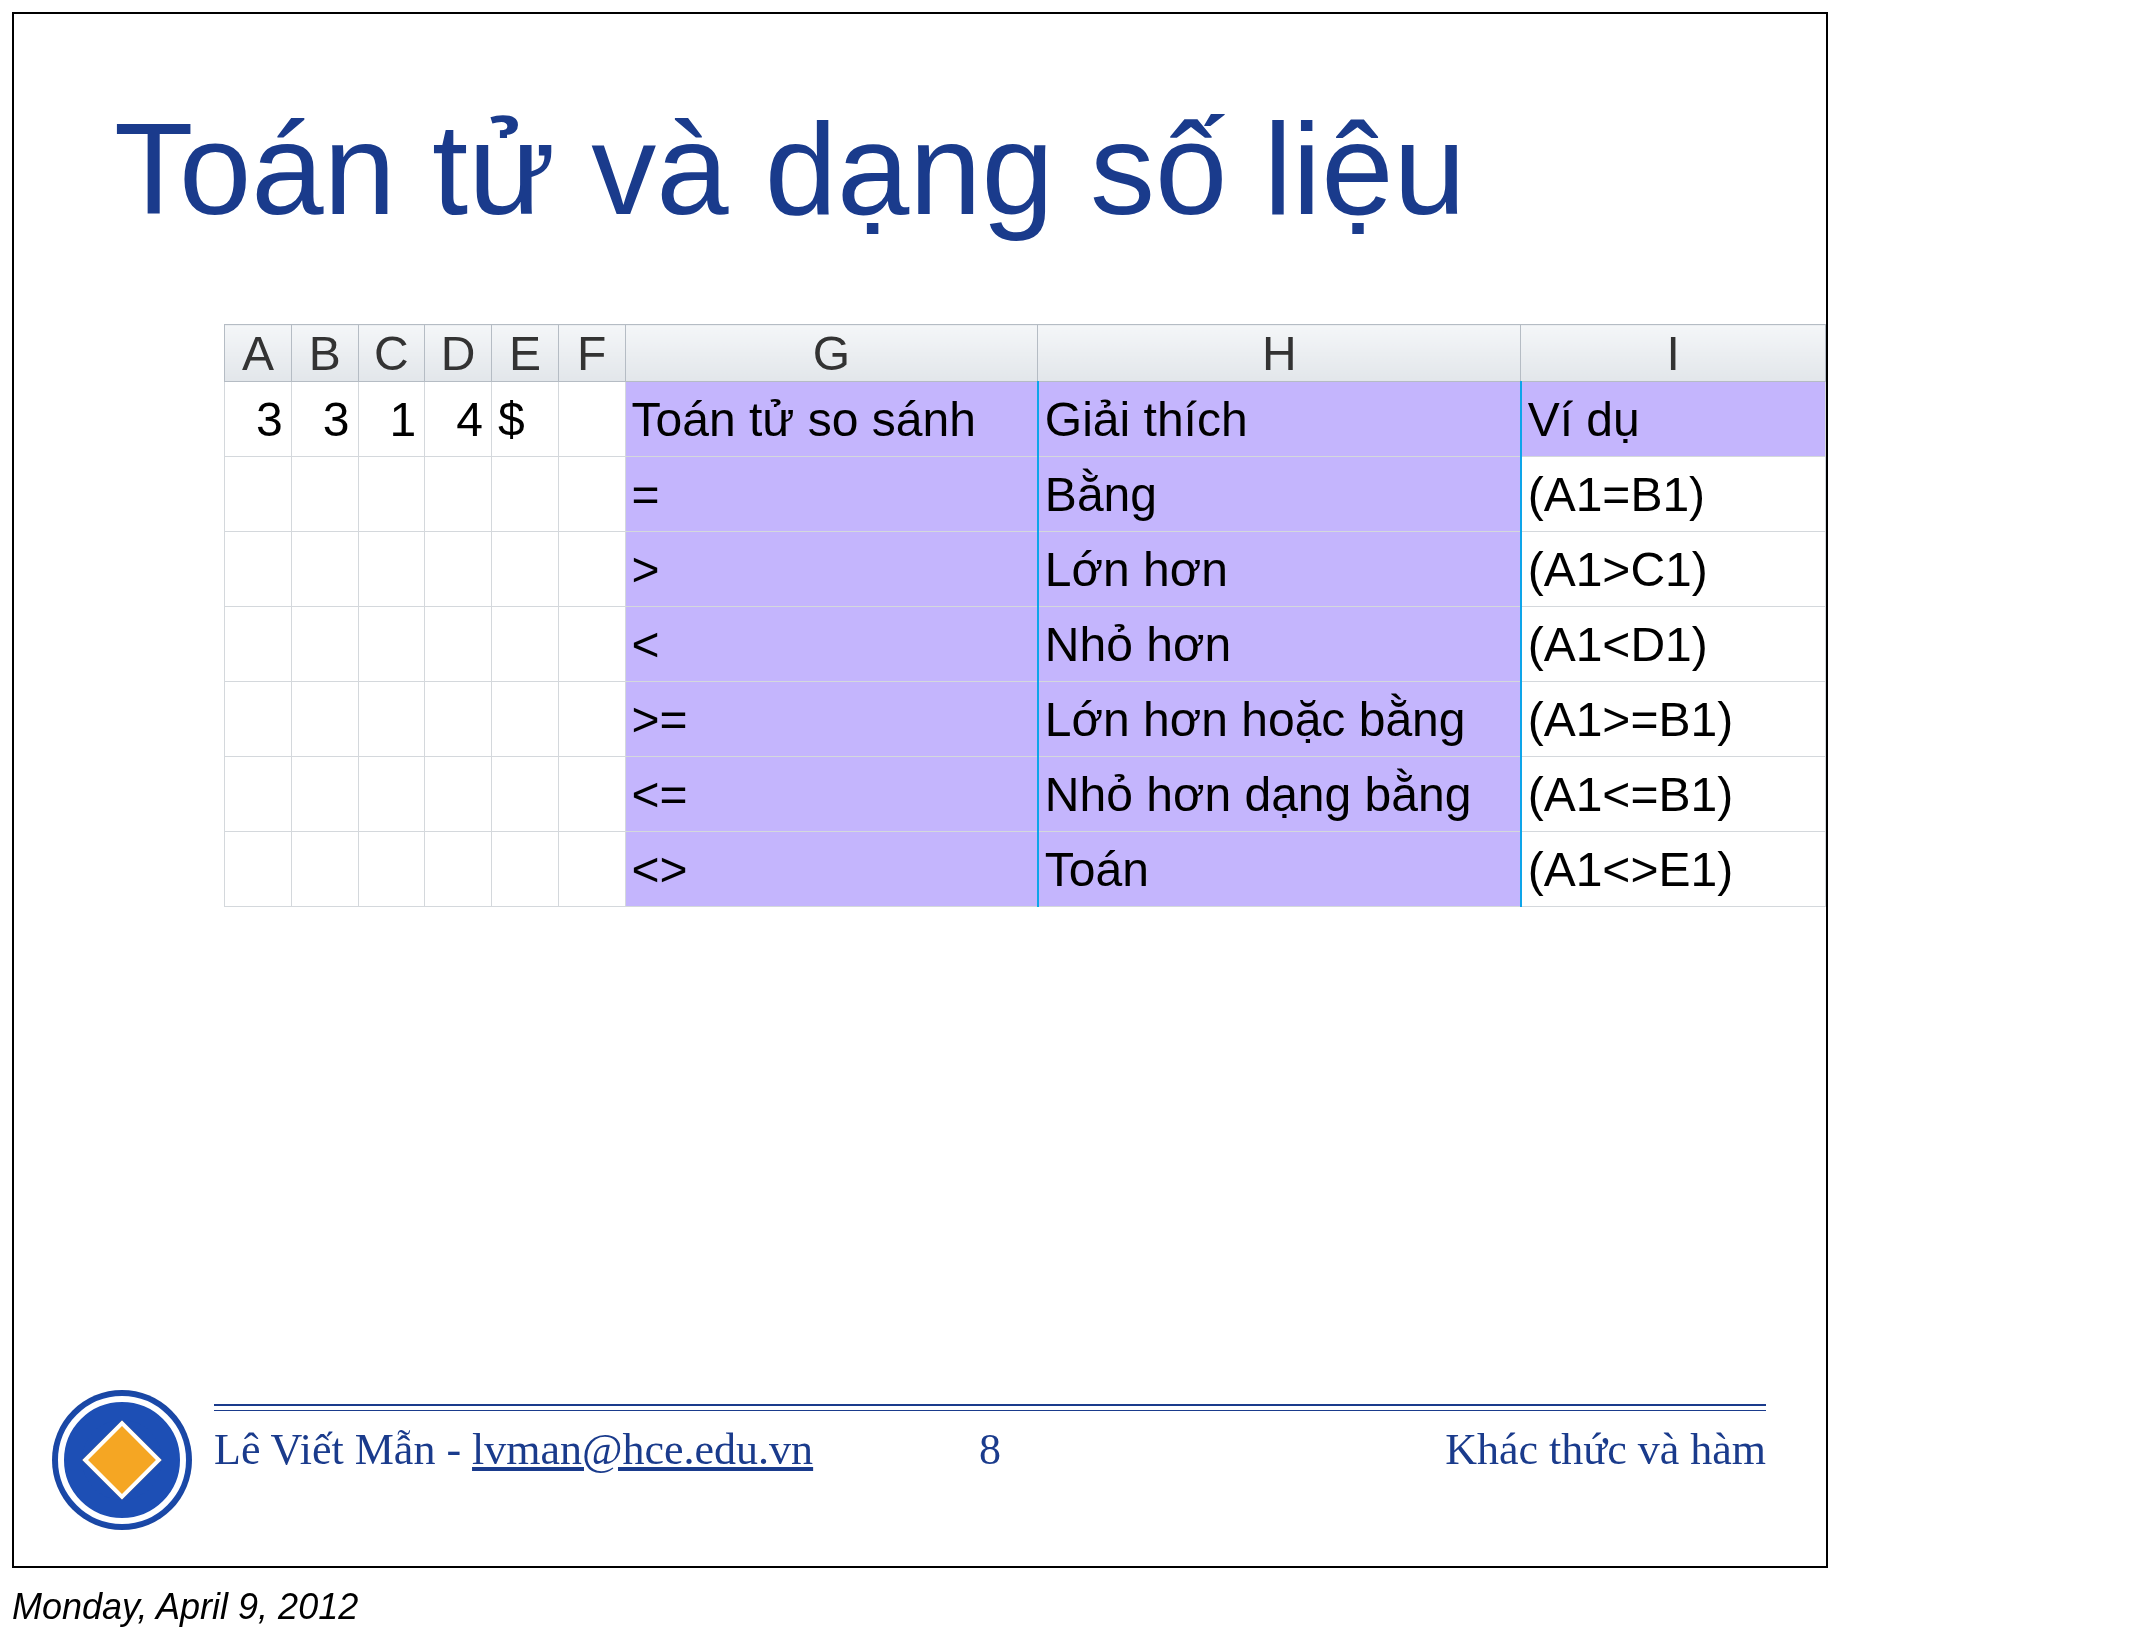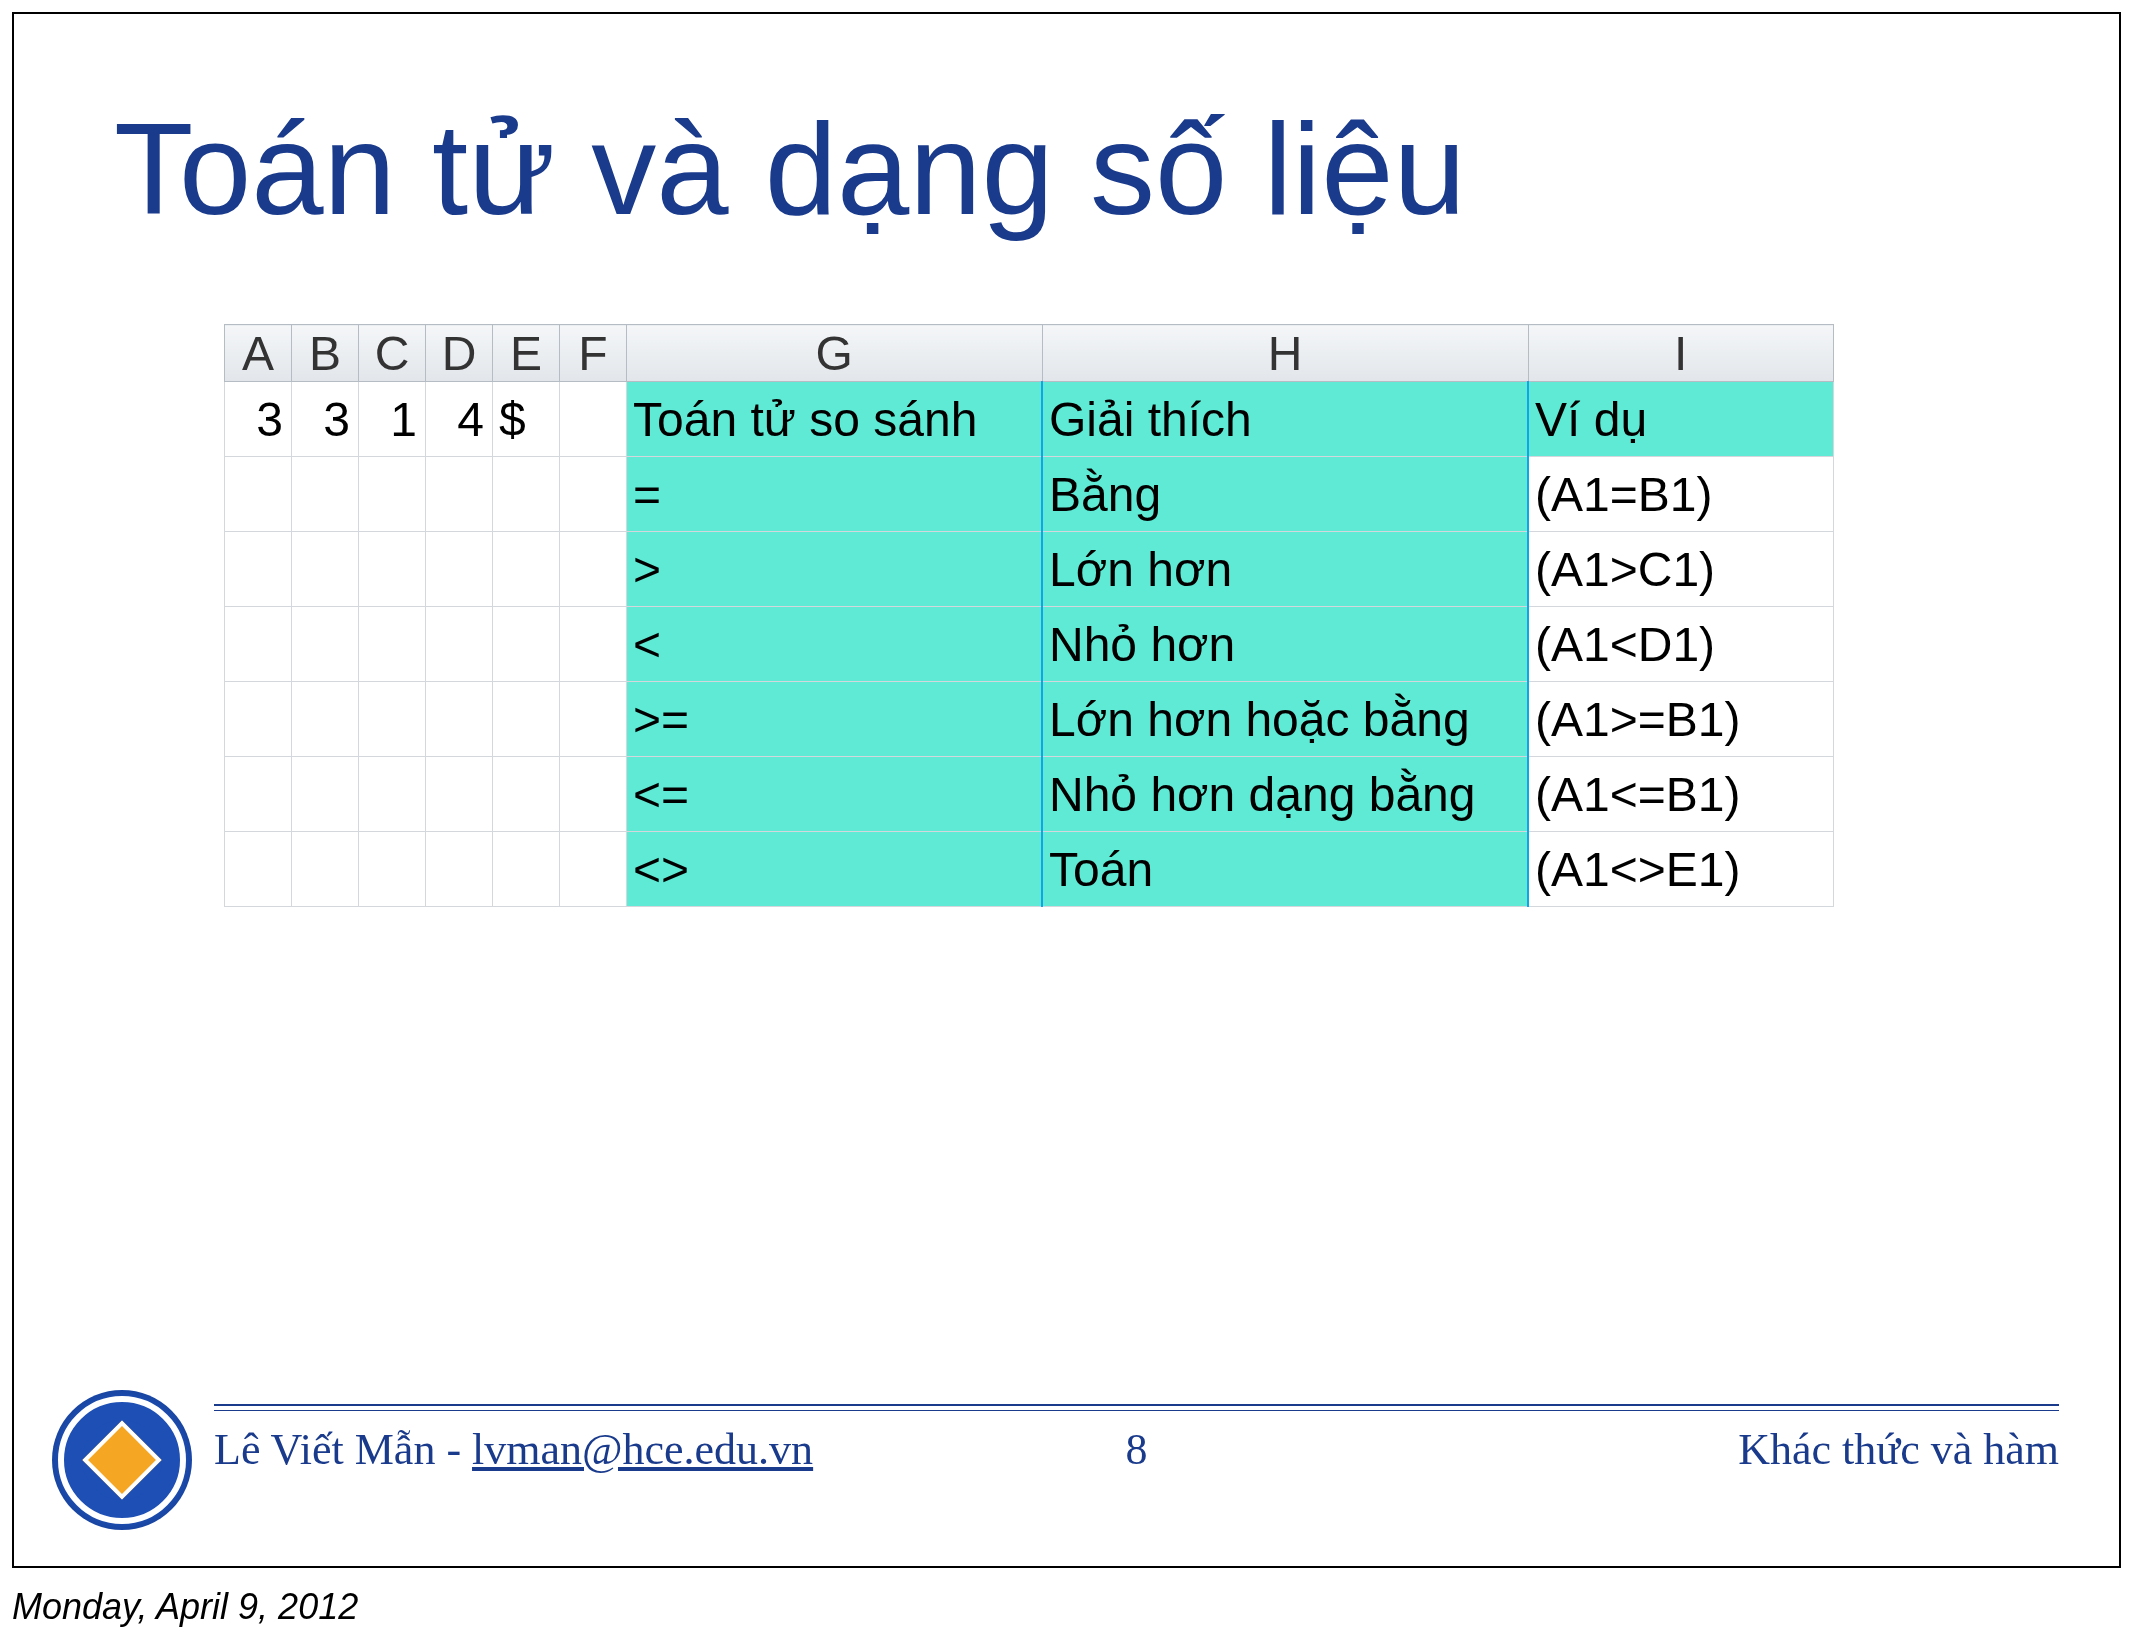--- a/index.html
+++ b/index.html
@@ -1,21 +1,21 @@
 <!DOCTYPE html>
 <html><head>
 <meta charset="utf-8">
 <style>
   html,body{margin:0;padding:0;width:2133px;height:1641px;background:#fff;font-family:Georgia,"Times New Roman",serif;color:#000;}
-  .slide{position:absolute;left:12px;top:12px;width:2109px;height:1556px;border:2px solid #000;box-sizing:border-box;padding-left:20px;}
+  .slide{position:absolute;left:12px;top:12px;width:1816px;height:1556px;border:2px solid #000;box-sizing:border-box;padding-left:20px;}
   .title{position:absolute;left:100px;top:80px;font-size:130px;font-weight:400;color:#1a3b8c;font-family:Arial,Helvetica,sans-serif;}
   .sheet{position:absolute;left:210px;top:310px;border-collapse:collapse;font-family:"Segoe UI",Tahoma,Arial,sans-serif;font-size:48px;}
   .sheet th{background:linear-gradient(#f4f6f8,#e2e6ea);border:1px solid #b5bcc4;font-weight:400;color:#333;height:56px;padding:0;}
   .sheet td{border:1px solid #d4d8dc;height:74px;padding:0 8px 0 6px;vertical-align:middle;background:#fff;}
-  .sheet td.shade{background:#5eead4;}
+  .sheet td.shade{background:#c4b5fd;}
   .sheet td.num{text-align:right;}
   .sheet td.sepL{border-left:2px solid #0ea5e9;}
   .colA,.colB,.colC,.colD,.colE,.colF{width:52px;}
   .colG{width:400px;}
   .colH{width:470px;}
   .colI{width:290px;}
   .footer{position:absolute;left:200px;bottom:52px;right:60px;height:110px;}
   .footer-line{position:absolute;left:0;right:0;top:0;height:0;border-top:2px solid #1a3b8c;}
   .footer-line2{position:absolute;left:0;right:0;top:6px;height:0;border-top:1px solid #1a3b8c;}
   .footer-text{position:absolute;top:20px;font-family:Georgia,"Times New Roman",serif;font-size:44px;color:#1a3b8c;}

